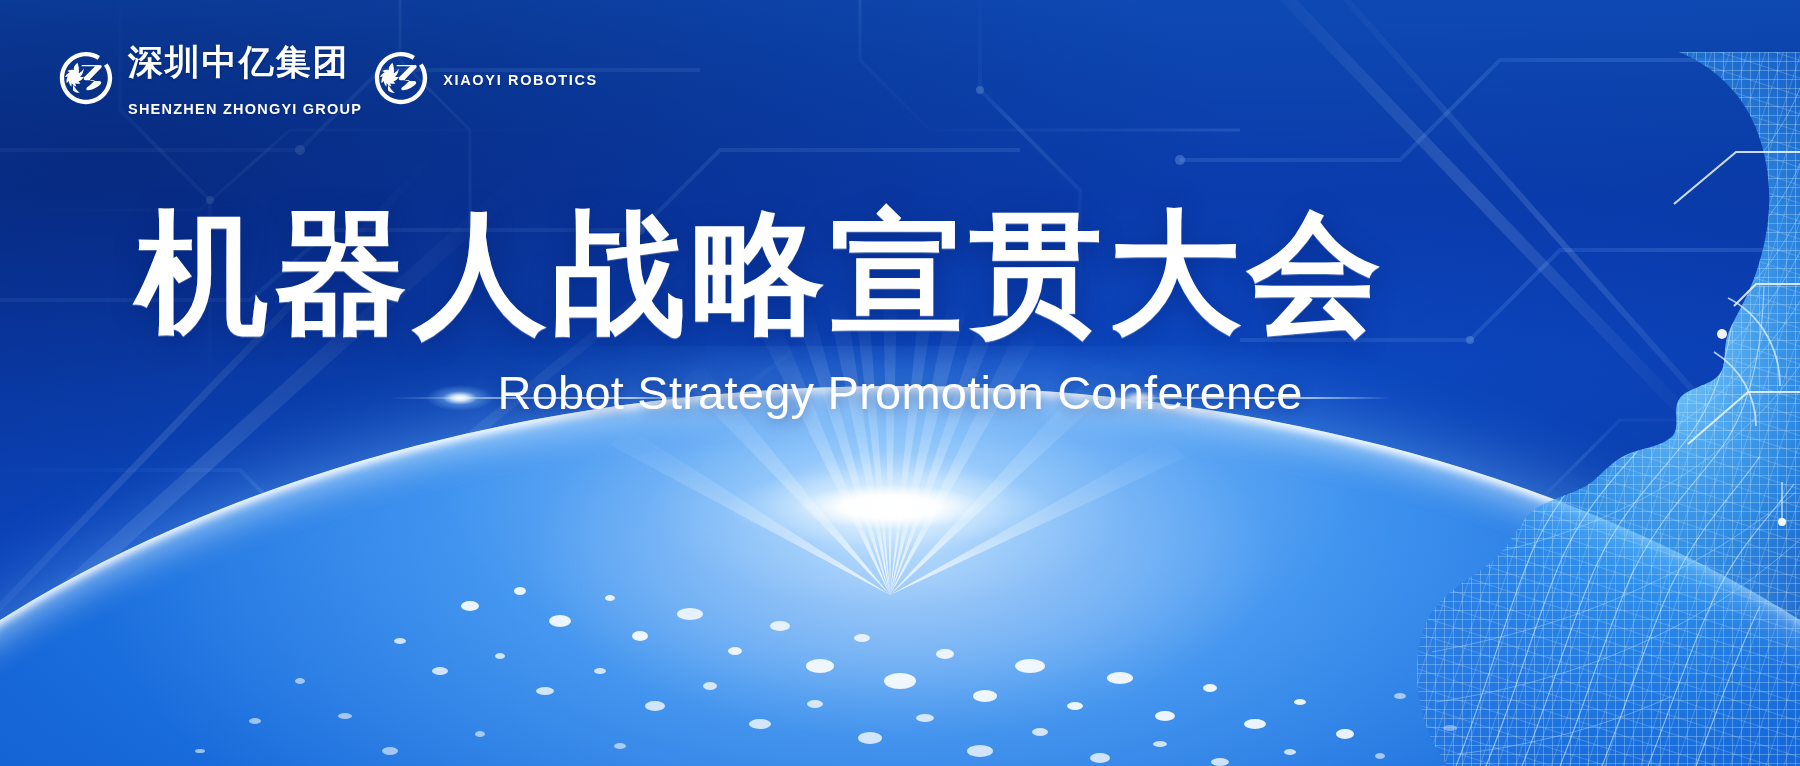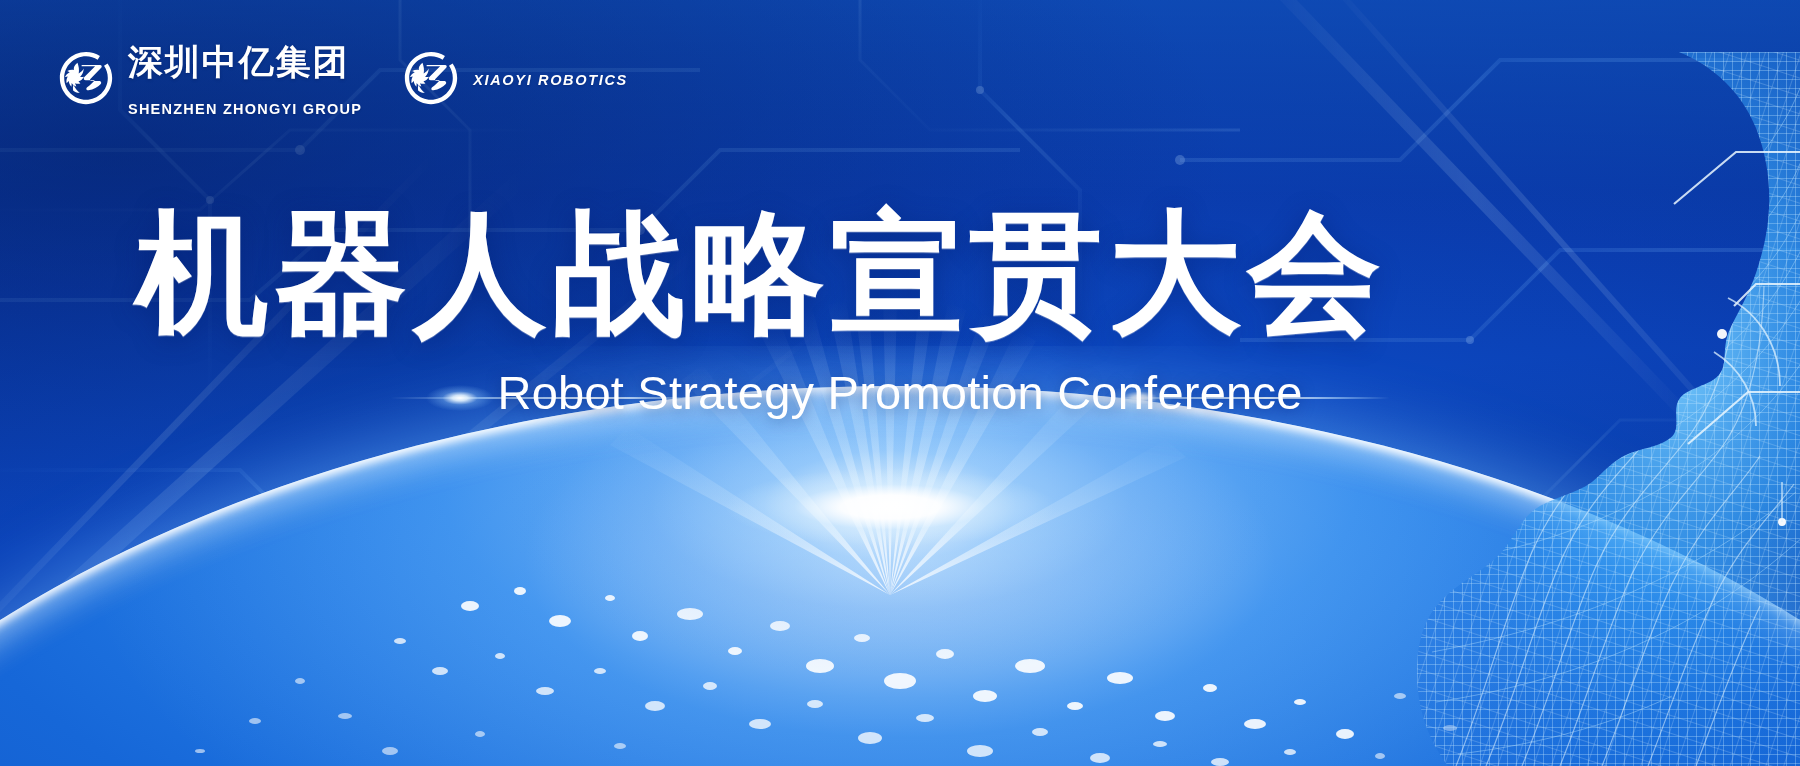--- a/index.html
+++ b/index.html
@@ -74,37 +74,37 @@
     width:330px;height:78px;transform:translate(-50%,-50%);
     background:radial-gradient(ellipse 50% 50% at 50% 50%, #ffffff 0%, rgba(255,255,255,.92) 30%, rgba(215,238,255,.45) 58%, rgba(170,215,255,0) 100%);
     pointer-events:none;
   }
   .sun-rays{position:absolute;left:890px;top:505px;transform:translate(-50%,-50%);pointer-events:none;}
 
   
   .head{position:absolute;right:-6px;top:52px;width:470px;height:714px;pointer-events:none;}
 
   
-  .logo-bar{position:absolute;left:55px;top:44px;display:flex;align-items:center;gap:38px;}
+  .logo-bar{position:absolute;left:55px;top:44px;display:flex;align-items:center;gap:8px;}
   .logo{display:flex;align-items:center;gap:11px;}
   .logo-mark{width:62px;height:62px;flex:0 0 62px;}
   .logo-txt{display:flex;flex-direction:column;justify-content:center;}
   .logo-cn{
     color:#fff;font-weight:700;letter-spacing:.055em;line-height:1;
     white-space:nowrap;
     text-shadow:0 1px 3px rgba(0,20,70,.35);
   }
   .logo-en{
     color:#fff;font-weight:700;line-height:1;white-space:nowrap;
     text-shadow:0 1px 2px rgba(0,20,70,.3);
   }
   .l1 .logo-cn{font-size:35px;}
   .l1 .logo-en{font-size:14.5px;letter-spacing:.085em;margin-top:23px;}
   .l2 .logo-cn{font-size:35px;}
-  .l2 .logo-en{font-size:14.5px;letter-spacing:.115em;margin-top:0;font-style:italic;}
+  .l2 .logo-en{font-size:14.5px;letter-spacing:.115em;margin-top:0;}
 
   
   .title{
     position:absolute;left:0;top:207px;width:1528px;
     text-align:center;
     color:#fff;
     font-family:"Liberation Sans","DejaVu Sans",sans-serif;
     font-weight:700;
     font-size:133px;
     line-height:1;

